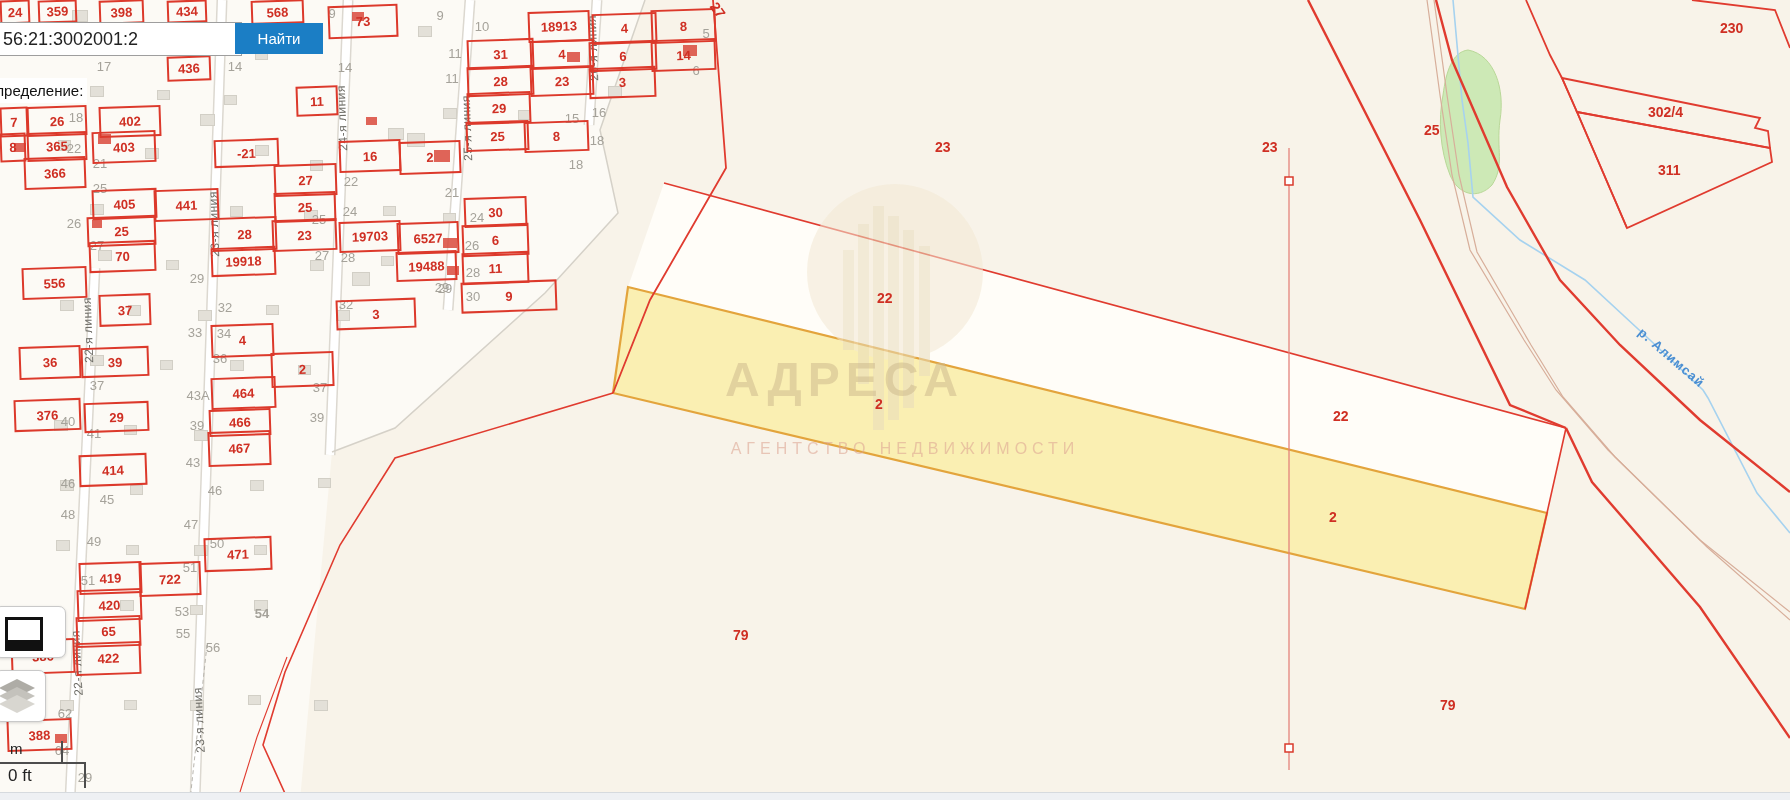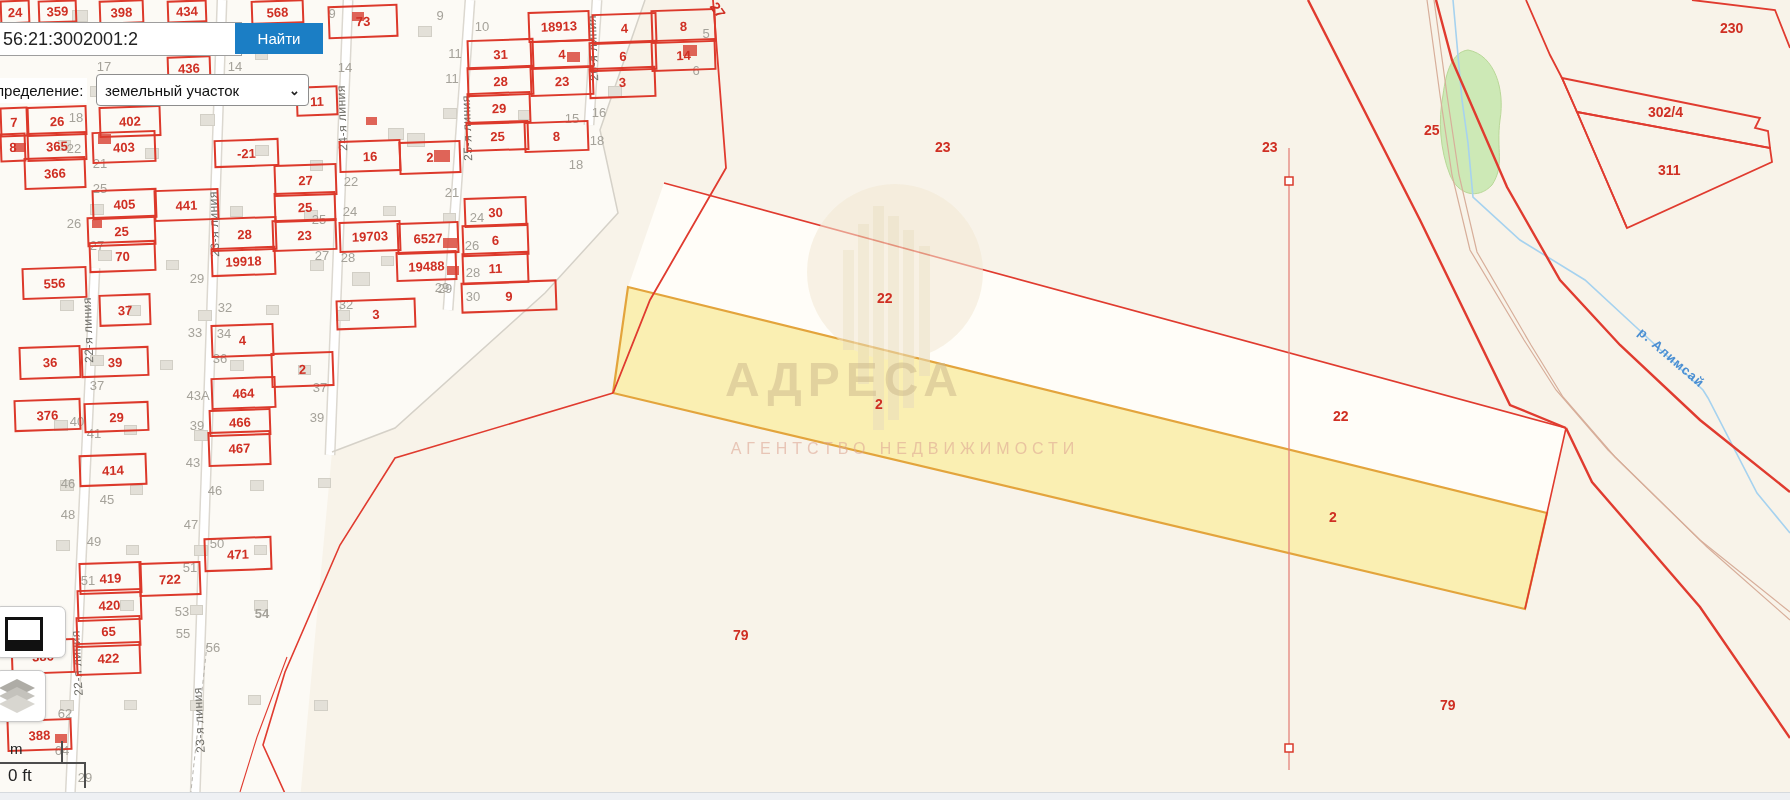--- a/index.html
+++ b/index.html
@@ -433,21 +433,21 @@
       <div class="gnum" style="left: 100px; top: 188px;">25</div>
       <div class="gnum" style="left: 74px; top: 223px;">26</div>
       <div class="gnum" style="left: 97px; top: 245px;">27</div>
       <div class="gnum" style="left: 197px; top: 278px;">29</div>
       <div class="gnum" style="left: 225px; top: 307px;">32</div>
       <div class="gnum" style="left: 195px; top: 332px;">33</div>
       <div class="gnum" style="left: 224px; top: 333px;">34</div>
       <div class="gnum" style="left: 220px; top: 358px;">36</div>
       <div class="gnum" style="left: 97px; top: 385px;">37</div>
       <div class="gnum" style="left: 320px; top: 387px;">37</div>
-      <div class="gnum" style="left: 77px; top: 421px;">40</div>
+      <div class="gnum" style="left: 68px; top: 421px;">40</div>
       <div class="gnum" style="left: 94px; top: 433px;">41</div>
       <div class="gnum" style="left: 198px; top: 395px;">43А</div>
       <div class="gnum" style="left: 317px; top: 417px;">39</div>
       <div class="gnum" style="left: 197px; top: 425px;">39</div>
       <div class="gnum" style="left: 193px; top: 462px;">43</div>
       <div class="gnum" style="left: 215px; top: 490px;">46</div>
       <div class="gnum" style="left: 107px; top: 499px;">45</div>
       <div class="gnum" style="left: 68px; top: 483px;">46</div>
       <div class="gnum" style="left: 68px; top: 514px;">48</div>
       <div class="gnum" style="left: 94px; top: 541px;">49</div>
@@ -487,24 +487,20 @@
     </div>
 
   <div class="wm-title">АДРЕСА</div>
   <div class="wm-sub">АГЕНТСТВО НЕДВИЖИМОСТИ</div>
 
   <div class="river-label" style="left:1630px;top:350px;">р. Алимсай</div>
 
   <input class="search-input" value="56:21:3002001:2" style="">
   <button class="search-btn">Найти</button>
   <div class="filter-label">пределение:</div>
-  <div class="filter-select">
-    <span>земельный участок</span>
-    <span class="chev">⌄</span>
-  </div>
 
   <div class="ctrl basemap-ctrl">
     <div class="mini"></div>
   </div>
 
   <div class="ctrl layers-ctrl">
     <svg width="48" height="48" viewBox="0 0 48 48">
       <polygon points="22,8 40,17 22,26 4,17" fill="#aeaca6"></polygon>
       <polygon points="22,16 40,25 22,34 4,25" fill="#c4c2bc"></polygon>
       <polygon points="22,24 40,33 22,42 4,33" fill="#d8d6d0"></polygon>

